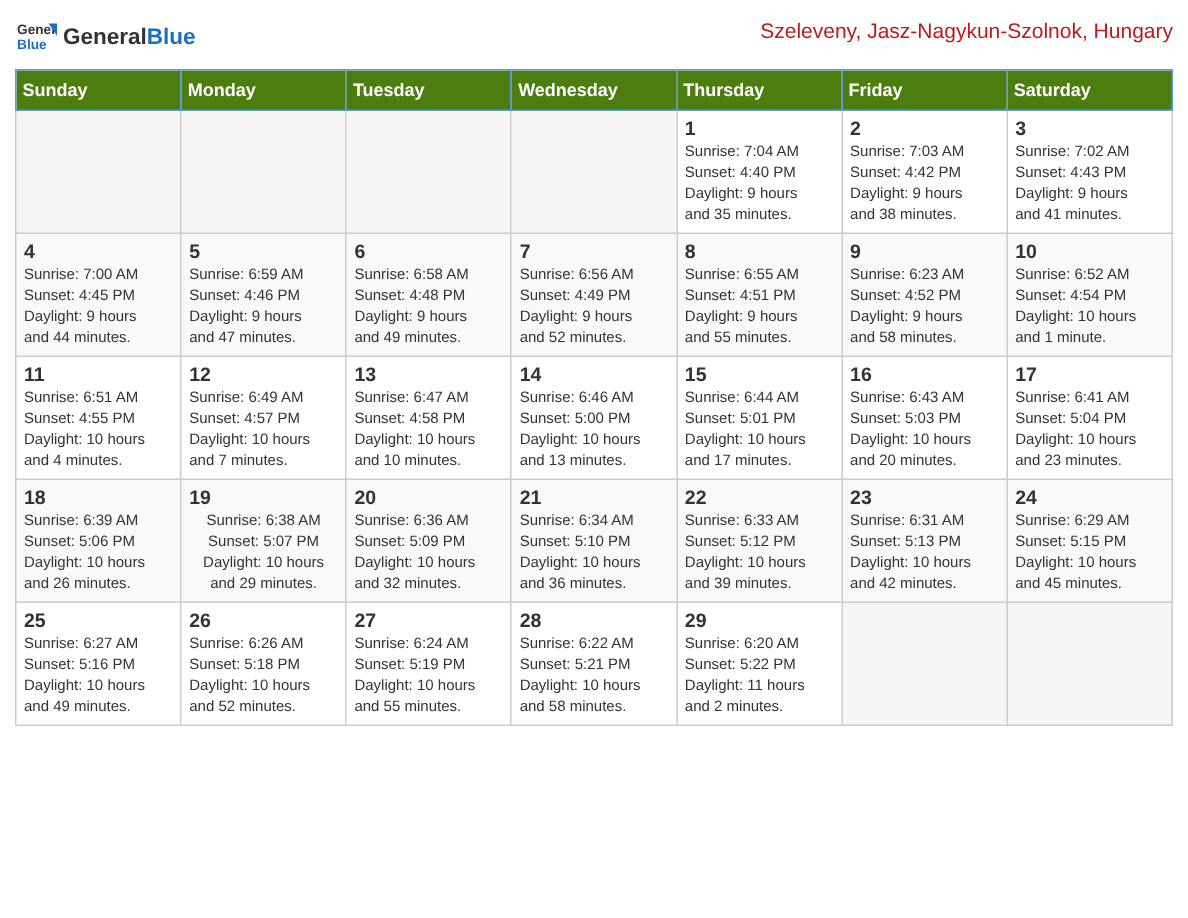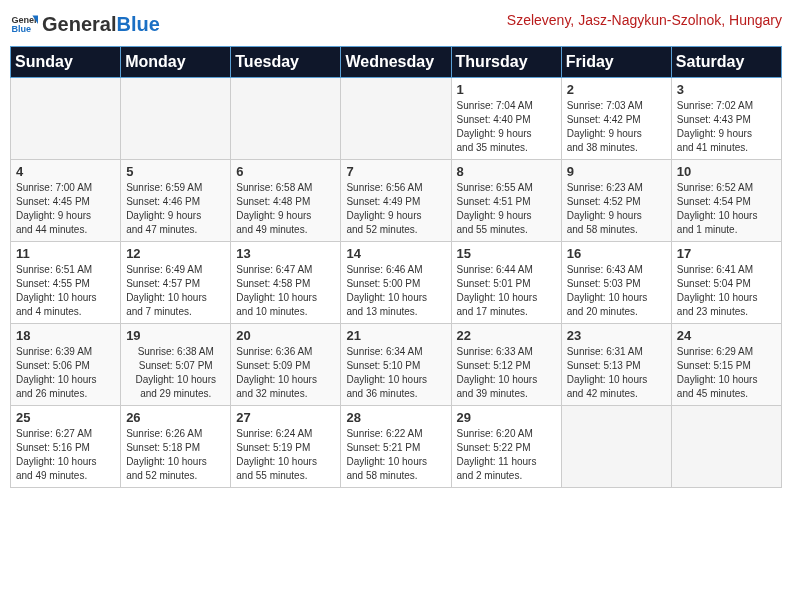--- a/index.html
+++ b/index.html
@@ -38,23 +38,23 @@
       font-size: 14px;
       color: #b91c1c;
       margin-top: 2px;
     }
     table {
       width: 100%;
       border-collapse: collapse;
       table-layout: fixed;
     }
     th {
-      background-color: #0f172a;
+      background-color: #4d7c0f;
       color: #fff;
-      font-size: 16px;
+      font-size: 12px;
       font-weight: bold;
       padding: 6px 4px;
       text-align: left;
       border: 1px solid #5a9fd4;
     }
     td {
       border: 1px solid #ccc;
       vertical-align: top;
       padding: 4px 5px;
       min-height: 80px;
@@ -85,21 +85,21 @@
 <body>
 
 <div class="header-area">
   <div class="logo">
     <svg class="logo-icon" viewBox="0 0 40 40" xmlns="http://www.w3.org/2000/svg">
       <text x="2" y="18" font-size="13" font-weight="bold" fill="#333">General</text>
       <text x="2" y="32" font-size="13" font-weight="bold" fill="#1a6fc4">Blue</text>
       <polygon points="32,8 40,8 40,20" fill="#1a6fc4"></polygon>
     </svg>
     <div>
-      <div style="font-size:20px;font-weight:bold;line-height:1;">
+      <div style="font-size:15px;font-weight:bold;line-height:1;">
         <span style="color:#333">General</span><span style="color:#1a6fc4">Blue</span>
       </div>
     </div>
   </div>
   <div class="title-area">
     <div class="calendar-subtitle">Szeleveny, Jasz-Nagykun-Szolnok, Hungary</div>
   </div>
 </div>
 
 <table>

